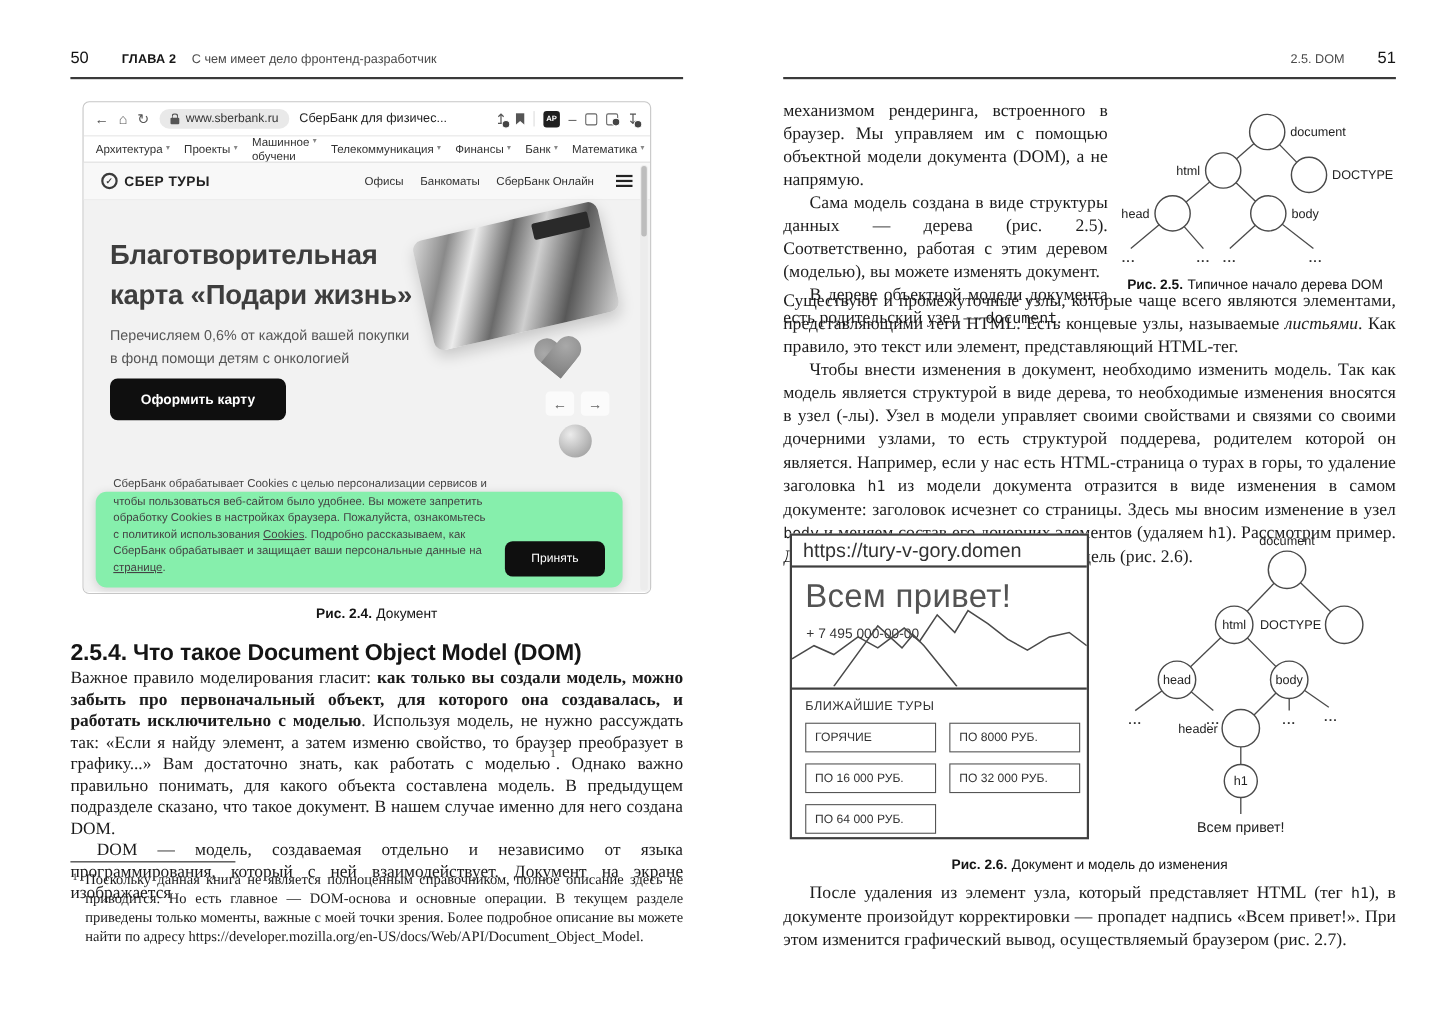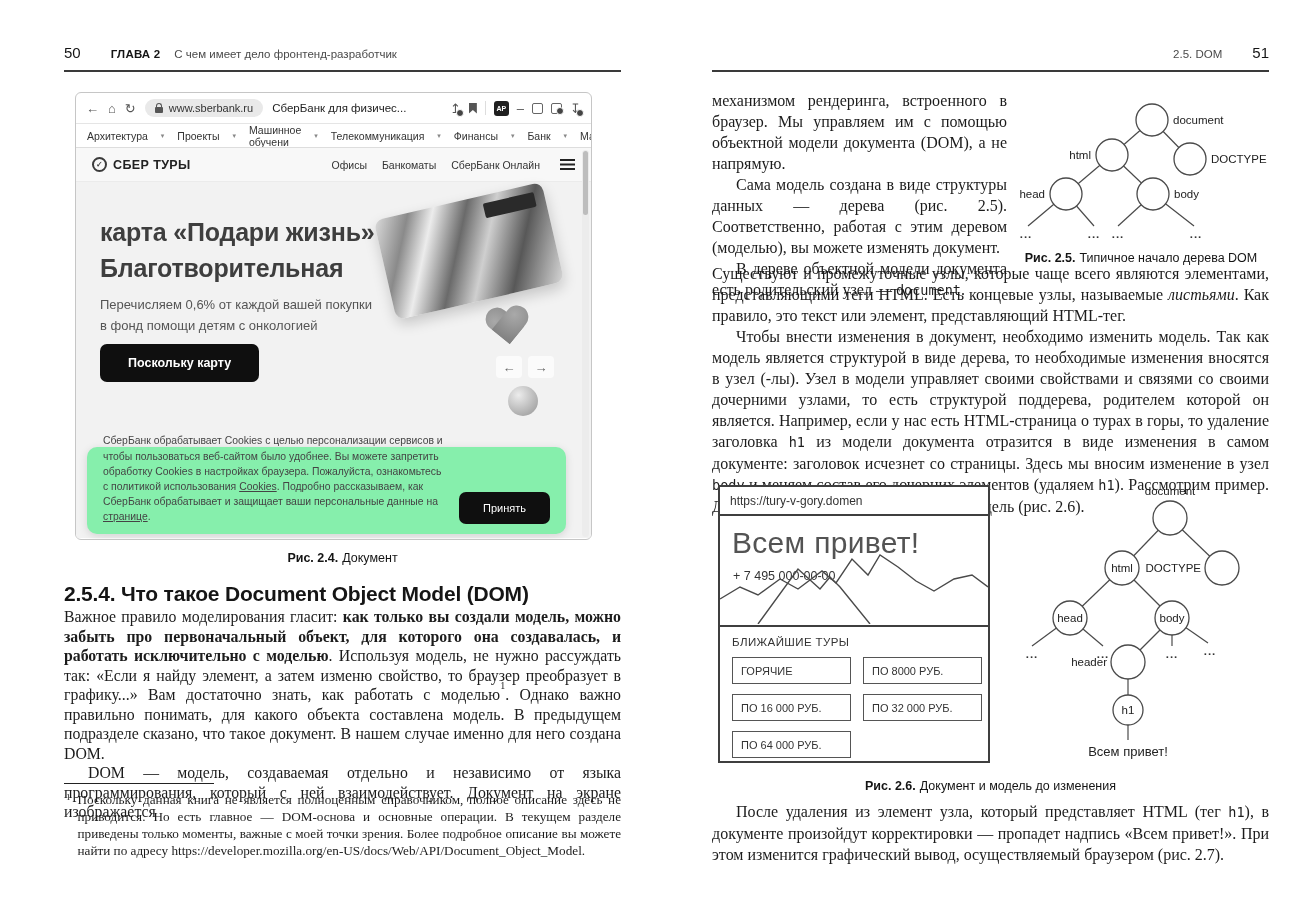--- a/index.html
+++ b/index.html
@@ -31,21 +31,21 @@
   .lock::before{content:"";position:absolute;left:1px;top:-4px;width:4px;height:4px;border:1.5px solid #555;border-bottom:none;border-radius:3px 3px 0 0}
   .tabtitle{font-size:11.5px;color:#222}
   .tright{margin-left:auto;display:flex;align-items:center;gap:8px}
   .apbox{width:15px;height:15px;background:#1f1f1f;color:#fff;font-size:7px;font-weight:bold;display:flex;align-items:center;justify-content:center;border-radius:3px}
   .sq{width:11px;height:11px;border:1.5px solid #666;border-radius:2px;display:inline-block}
   .ribbon{width:8px;height:11px;background:#555;clip-path:polygon(0 0,100% 0,100% 100%,50% 68%,0 100%);display:inline-block}
   .sep{width:1px;height:14px;background:#ddd}
   .badge{position:relative}
   .badge::after{content:"";position:absolute;right:-3px;bottom:-2px;width:6px;height:6px;background:#444;border-radius:50%;border:1px solid #fff}
   .bmbar{height:24px;border-top:1px solid #e5e5e5;display:flex;align-items:center;gap:13px;padding:0 11px;font-size:10.5px;color:#333}
-  .bm{display:flex;align-items:center;gap:13px}
+  .bm{display:flex;align-items:flex-start;gap:3px}
   .chev{font-size:7px;color:#888}
   .webpage{position:relative;height:391px;background:#f2f2f2;border-top:1px solid #ddd}
   .sitebar{height:34px;background:#f8f8f8;border-bottom:1px solid #ebebeb;display:flex;align-items:center;padding:0 16px}
   .slogo{display:flex;align-items:center;gap:6px;font-size:12.5px;font-weight:bold;letter-spacing:.4px;color:#222}
   .scircle{width:15px;height:15px;border:2px solid #3b3b3b;border-radius:50%;display:flex;align-items:center;justify-content:center;font-size:8px;color:#3b3b3b}
   .snav{margin-left:auto;display:flex;align-items:center;gap:15px;font-size:10.5px;color:#333}
   .burger{position:relative;width:15px;height:11px;margin-left:5px}
   .burger::before{content:"";position:absolute;left:0;top:0;width:100%;height:2px;background:#222;box-shadow:0 4.5px 0 #222,0 9px 0 #222}
   .btitle{left:24px;top:66px;font-size:25px;font-weight:800;color:#3e3e3e;line-height:36px;letter-spacing:-.2px}
   .bsub{left:24px;top:146px;font-size:13px;color:#555;line-height:21px}
@@ -66,21 +66,21 @@
   .accept{margin-left:auto;background:#0f0f0f;color:#fff;font-size:11px;font-weight:normal;padding:10px 24px;border-radius:7px;white-space:nowrap}
   .sbar{position:absolute;right:2px;top:2px;width:7px;height:387px;background:#ececec;border-radius:4px}
   .sbar::before{content:"";position:absolute;left:1px;top:1px;width:5px;height:64px;background:#bdbdbd;border-radius:3px}
   
   svg text{font-family:"Liberation Sans",sans-serif;font-size:11.5px;fill:#222}
   svg .dots{font-weight:bold;letter-spacing:1px;fill:#333}
   svg circle{fill:#fff;stroke:#4a4a4a;stroke-width:1.3}
   svg line{stroke:#4a4a4a;stroke-width:1.2}
   
   .mock{left:6px;top:3px;width:272px;height:278px;border:2px solid #3f3f3f;background:#fff}
-  .murl{height:29px;border-bottom:2px solid #3f3f3f;display:flex;align-items:center;padding:0 10px;font-size:12px;color:#333}
+  .murl{height:29px;border-bottom:2px solid #3f3f3f;display:flex;align-items:center;padding:0 10px;font-size:18px;color:#333}
   .mhead{position:absolute;left:12px;top:39px;font-size:30px;color:#535353;letter-spacing:.3px}
   .mphone{position:absolute;left:13px;top:82px;font-size:12.5px;color:#333}
   .mount{position:absolute;left:0;top:60px;width:268px;height:77px}
   .mount polyline{fill:none;stroke:#4a4a4a;stroke-width:1.4}
   .mdiv{position:absolute;left:0;top:138px;width:100%;border-top:2px solid #3f3f3f}
   .tours{position:absolute;left:12px;top:149px;right:24px}
   .tlabel{font-size:11.5px;color:#333;letter-spacing:.4px}
   .tgrid{margin-top:9px;display:grid;grid-template-columns:119px 119px;gap:10px 12px}
   .tbox{border:1.5px solid #555;padding:0 8px;font-size:11px;color:#333;height:27px;display:flex;align-items:center;background:#fff}
   
@@ -157,28 +157,28 @@
         <span>СБЕР ТУРЫ</span>
       </span>
       <span class="snav">
         <span>Офисы</span>
         <span>Банкоматы</span>
         <span>СберБанк Онлайн</span>
         <span class="burger"></span>
       </span>
     </div>
     <div class="abs btitle">
+      <div>Благотворительная</div>
       <div>карта «Подари жизнь»</div>
-      <div>Благотворительная</div>
     </div>
     <div class="abs bsub">
       <div>Перечисляем 0,6% от каждой вашей покупки</div>
       <div>в фонд помощи детям с онкологией</div>
     </div>
-    <div class="abs cta">Поскольку карту</div>
+    <div class="abs cta">Оформить карту</div>
     <div class="abs cardart">
         <div class="cardchip"></div>
       </div>
     <div class="abs heart"></div>
     <div class="abs navarrows">
       <span class="arrbtn">←</span>
       <span class="arrbtn">→</span>
     </div>
     <div class="abs sphere"></div>
     <div class="abs cookie">

